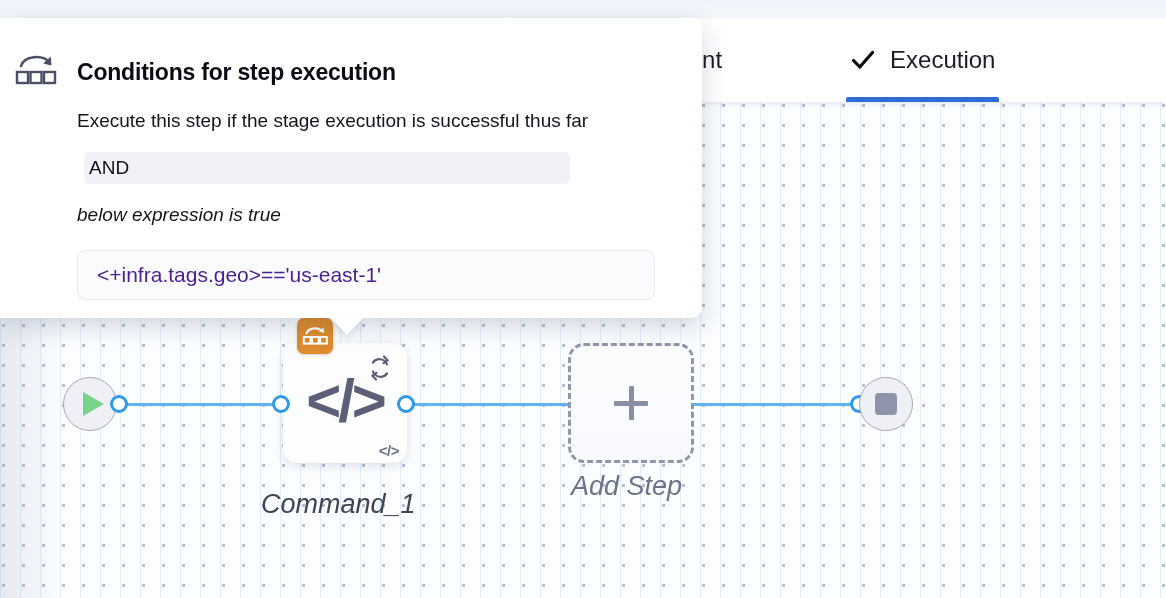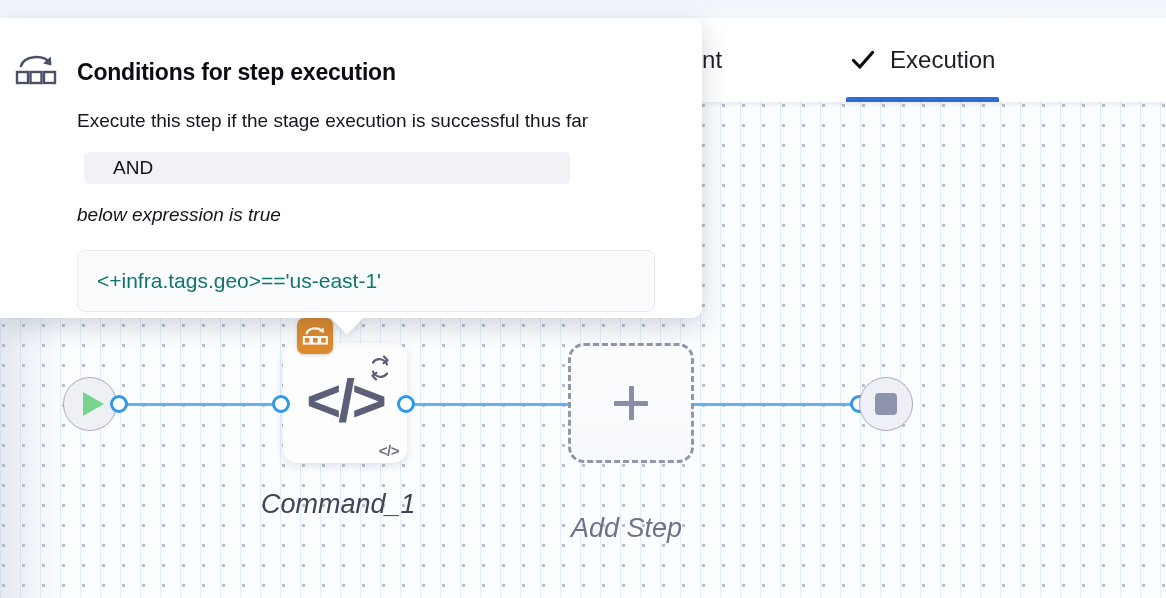--- a/index.html
+++ b/index.html
@@ -178,21 +178,21 @@
     box-shadow: 0 1px 3px rgba(60,45,10,0.22);
   }
   .node-label {
     position: absolute;
     font-size: 27px;
     color: #3f4457;
     white-space: nowrap;
     font-style: italic;
   }
   #label-command { left: 261px; top: 489px; }
-  #label-add-step { left: 571px; top: 513px; color: #6d7489; }
+  #label-add-step { left: 571px; top: 471px; color: #6d7489; }
 
   
   #add-step-box {
     position: absolute;
     left: 568px; top: 343px;
     width: 126px; height: 120px;
     border: 3px dashed #8f96ad;
     border-radius: 16px;
     box-sizing: border-box;
     background: linear-gradient(180deg,#fdfdff 0%, #f7f9fc 100%);
@@ -246,45 +246,45 @@
     color: #15151f;
   }
   #and-field {
     position: absolute;
     left: 84px; top: 134px;
     width: 486px; height: 32px;
     background: #f1f1f6;
     border-radius: 5px;
     display: flex;
     align-items: center;
-    padding-left: 29px;
+    padding-left: 5px;
     box-sizing: border-box;
     font-size: 19px;
     color: #111119;
   }
   #below-expr-label {
     position: absolute;
     left: 77px; top: 186px;
     font-size: 19px;
     color: #15151f;
     font-style: italic;
   }
   #expr-box {
     position: absolute;
     left: 77px; top: 232px;
-    width: 578px; height: 62px;
+    width: 578px; height: 50px;
     background: #fafbfd;
     border: 1px solid #e6e9f0;
     border-radius: 8px;
     box-sizing: border-box;
     display: flex;
     align-items: center;
     padding-left: 19px;
     font-size: 21px;
-    color: #0f766e;
+    color: #4c1d95;
   }
   
   #left-wash {
     position: absolute;
     left: 0; top: 318px;
     width: 62px; height: 280px;
     background: linear-gradient(to right, rgba(150,160,180,0.22), rgba(150,160,180,0));
     pointer-events: none;
   }
 </style>

